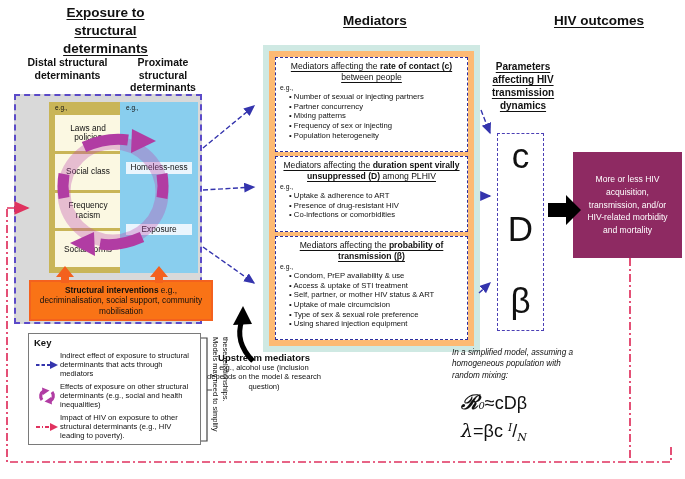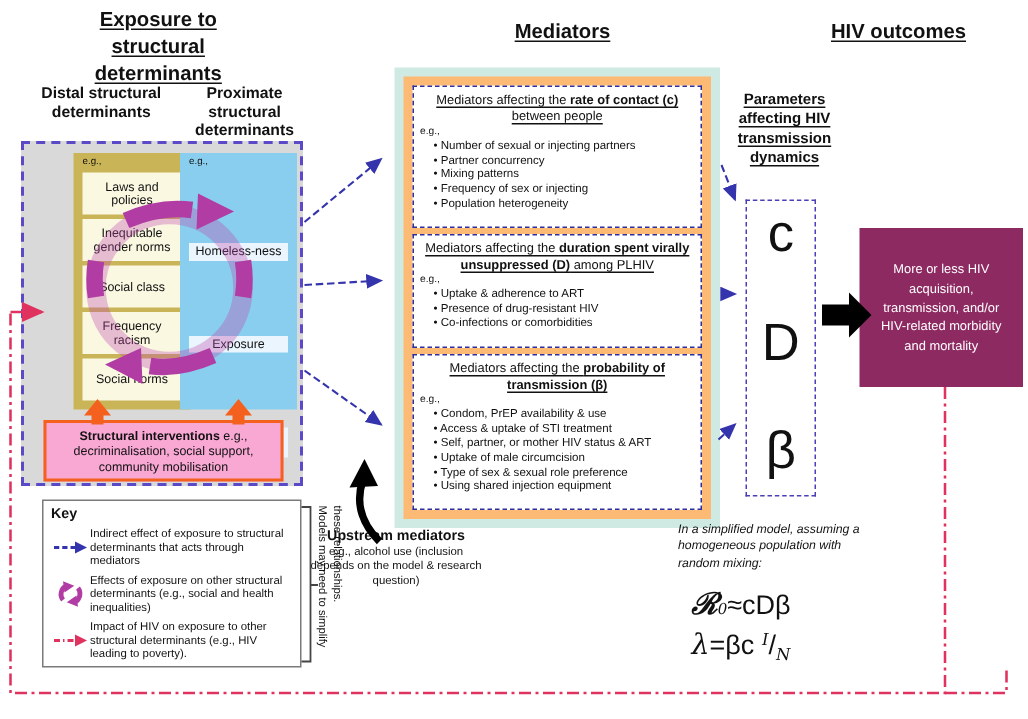--- a/index.html
+++ b/index.html
@@ -23,21 +23,21 @@
   #distal-col{left:27px;top:102px;width:78px;height:171px;background:#c9b557;margin-left:22px;}
   #prox-col{left:120px;top:102px;width:78px;height:171px;background:#89ceee;gap:47px;}
   .eg{font-size:6.5px;line-height:1.3;}
   .cell{flex:1;margin-top:3px;display:flex;align-items:center;justify-content:center;
         text-align:center;font-size:8.3px;line-height:1.1;padding:1px 2px;box-sizing:border-box;}
   #distal-col .cell{background:#fbf8e2;}
   #prox-col .cell{background:#eaf5fd;}
 
   #ring-svg{position:absolute;left:52px;top:122px;width:122px;height:140px;}
 
-  #interventions{position:absolute;left:29px;top:280px;width:160px;height:41px;background:#f9a8d4;
+  #interventions{position:absolute;left:29px;top:280px;width:184px;height:41px;background:#f97316;
                  border:2.5px solid #f4611e;box-sizing:border-box;display:flex;align-items:center;
                  justify-content:center;text-align:center;font-size:8.3px;line-height:1.25;padding:2px 5px;}
 
   #key-box{position:absolute;left:28px;top:333px;width:173px;height:112px;background:#fff;
            border:1.5px solid #7a7a7a;box-sizing:border-box;padding:3px 5px;}
   #key-title{font-weight:700;font-size:9.5px;}
   .key-item{display:flex;align-items:center;margin-top:4px;}
   .key-icon{flex:0 0 26px;width:26px;display:flex;justify-content:center;}
   .key-label{font-size:7.6px;line-height:1.18;}
 
@@ -93,21 +93,20 @@
   <div class="hdr" id="hdr-outcomes">HIV outcomes</div>
 
   <div class="subhdr" id="subhdr-distal">Distal structural determinants</div>
   <div class="subhdr" id="subhdr-prox">Proximate structural determinants</div>
 
   <div id="exposure-panel"></div>
 
   <div class="det-col" id="distal-col">
     <div class="eg">e.g.,</div>
     <div class="cell">Laws and policies</div>
-    <div class="cell">Inequitable gender norms</div>
     <div class="cell">Social class</div>
     <div class="cell">Frequency racism</div>
     <div class="cell">Social norms</div>
   </div>
 
   <div class="det-col" id="prox-col">
     <div class="eg">e.g.,</div>
     <div class="cell">Homeless-ness</div>
     <div class="cell">Exposure</div>
     <div class="cell">Socio-economic position</div>

